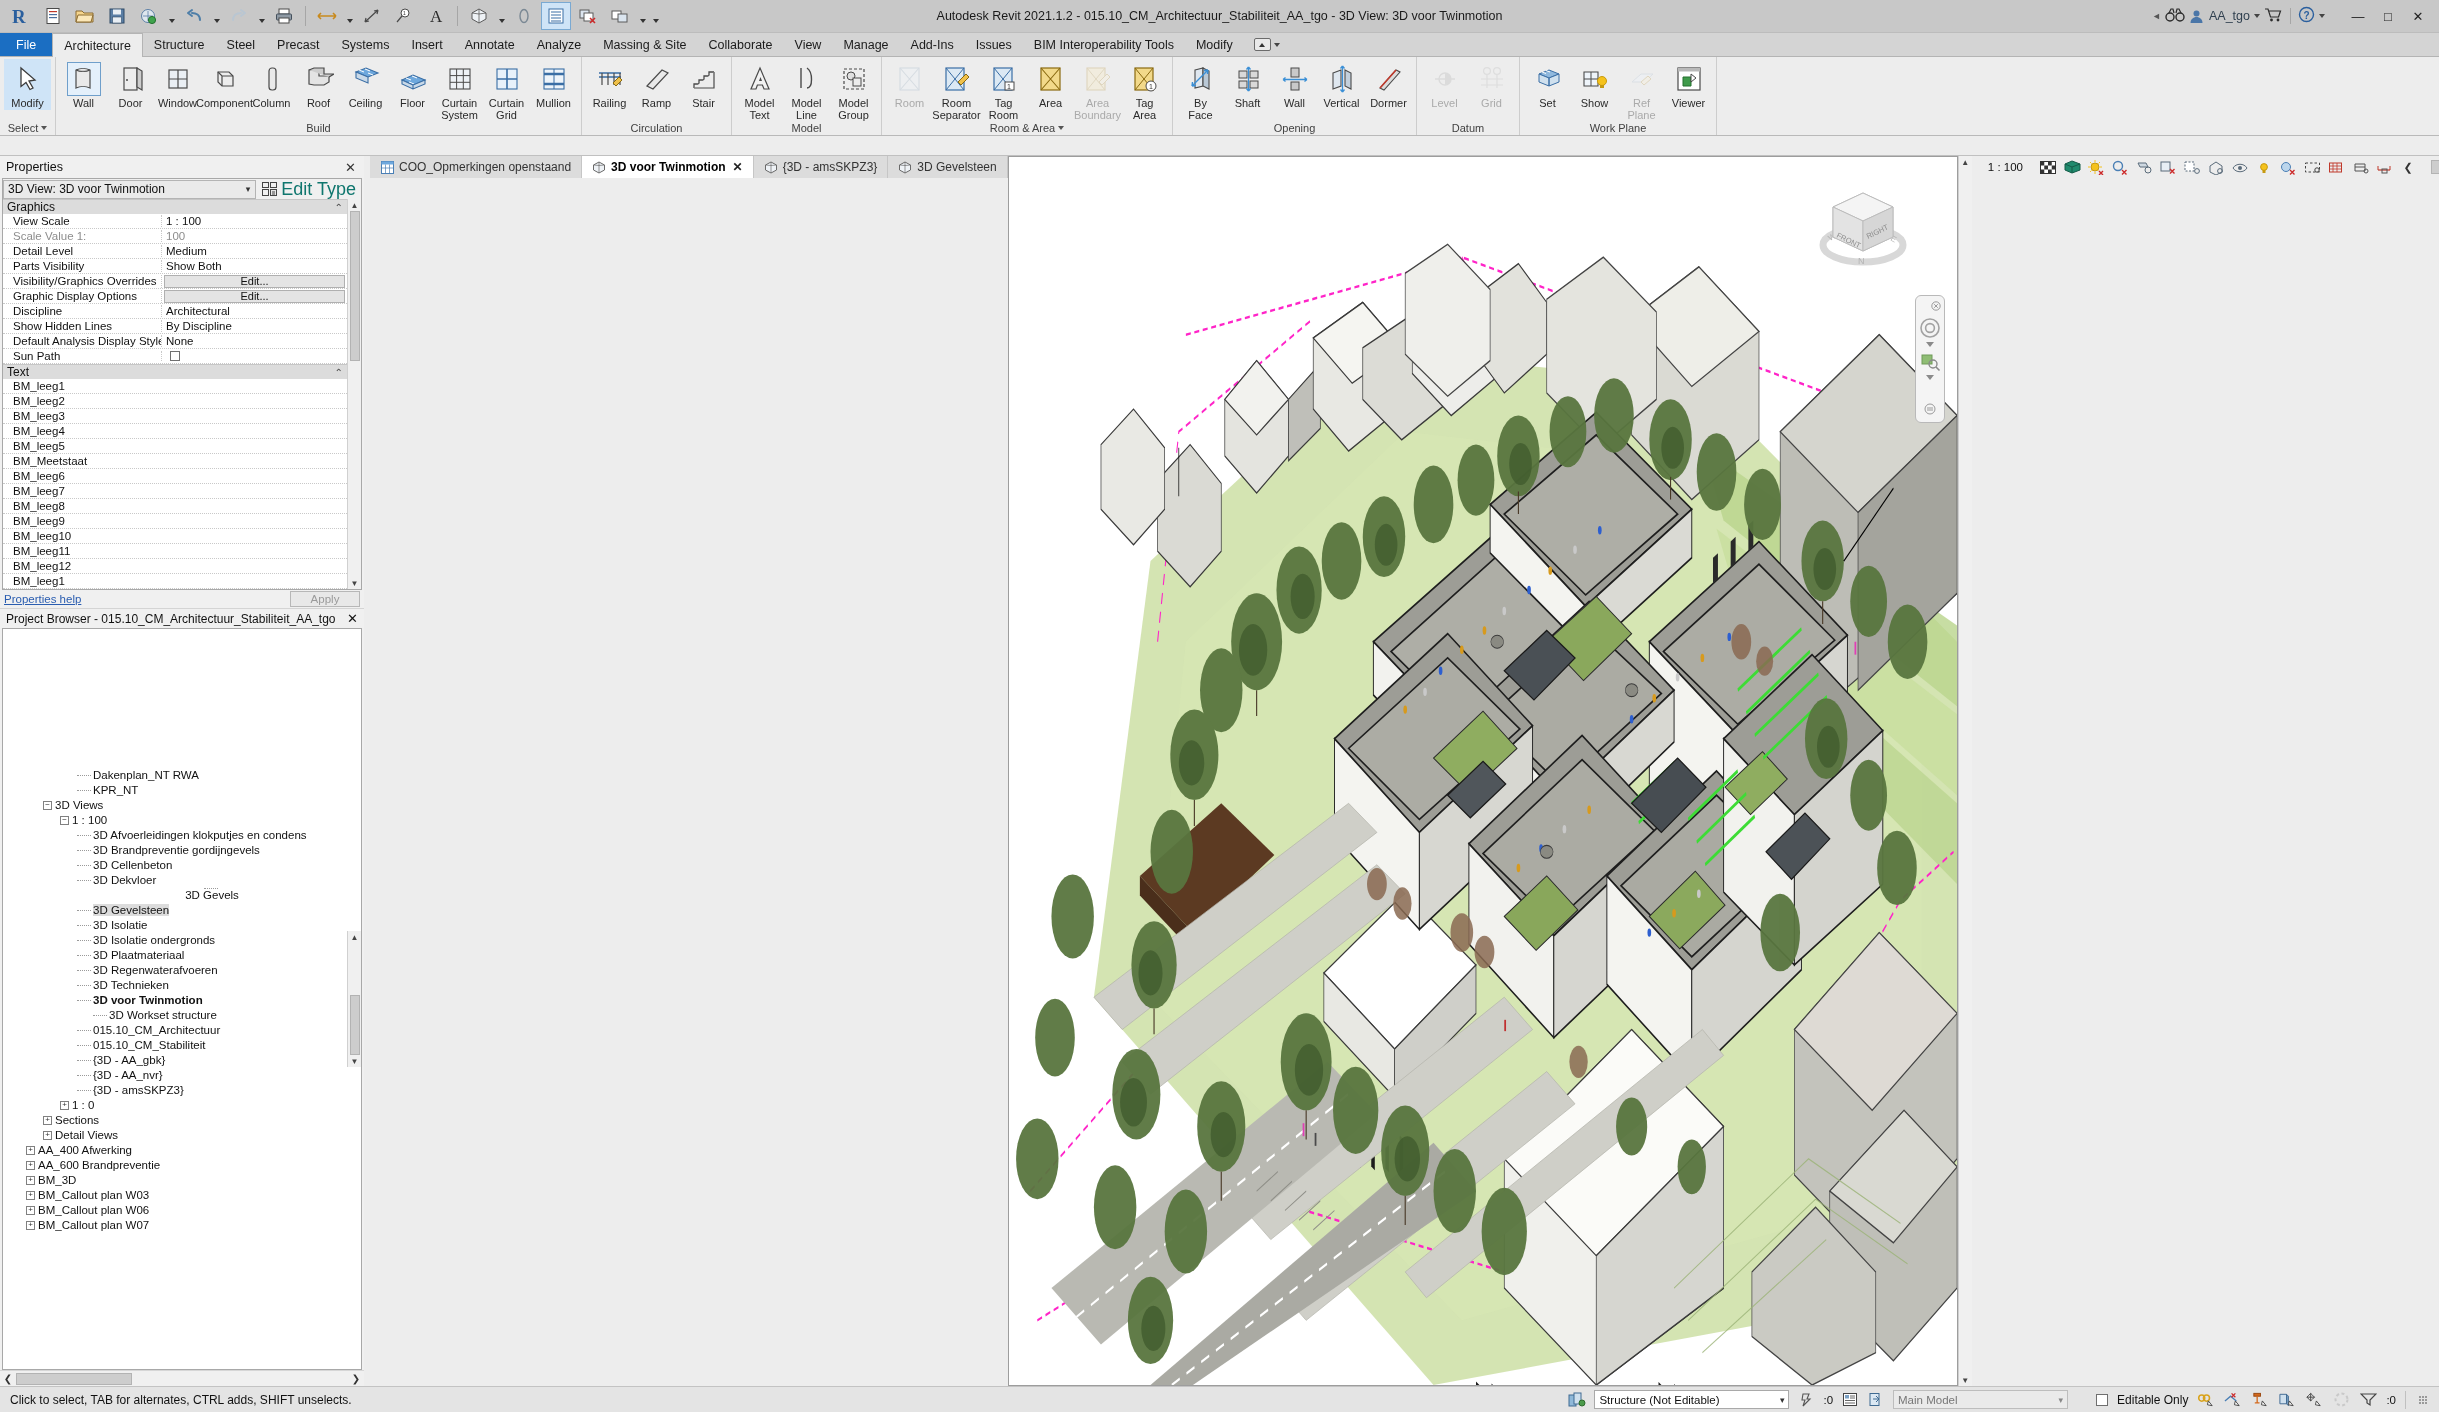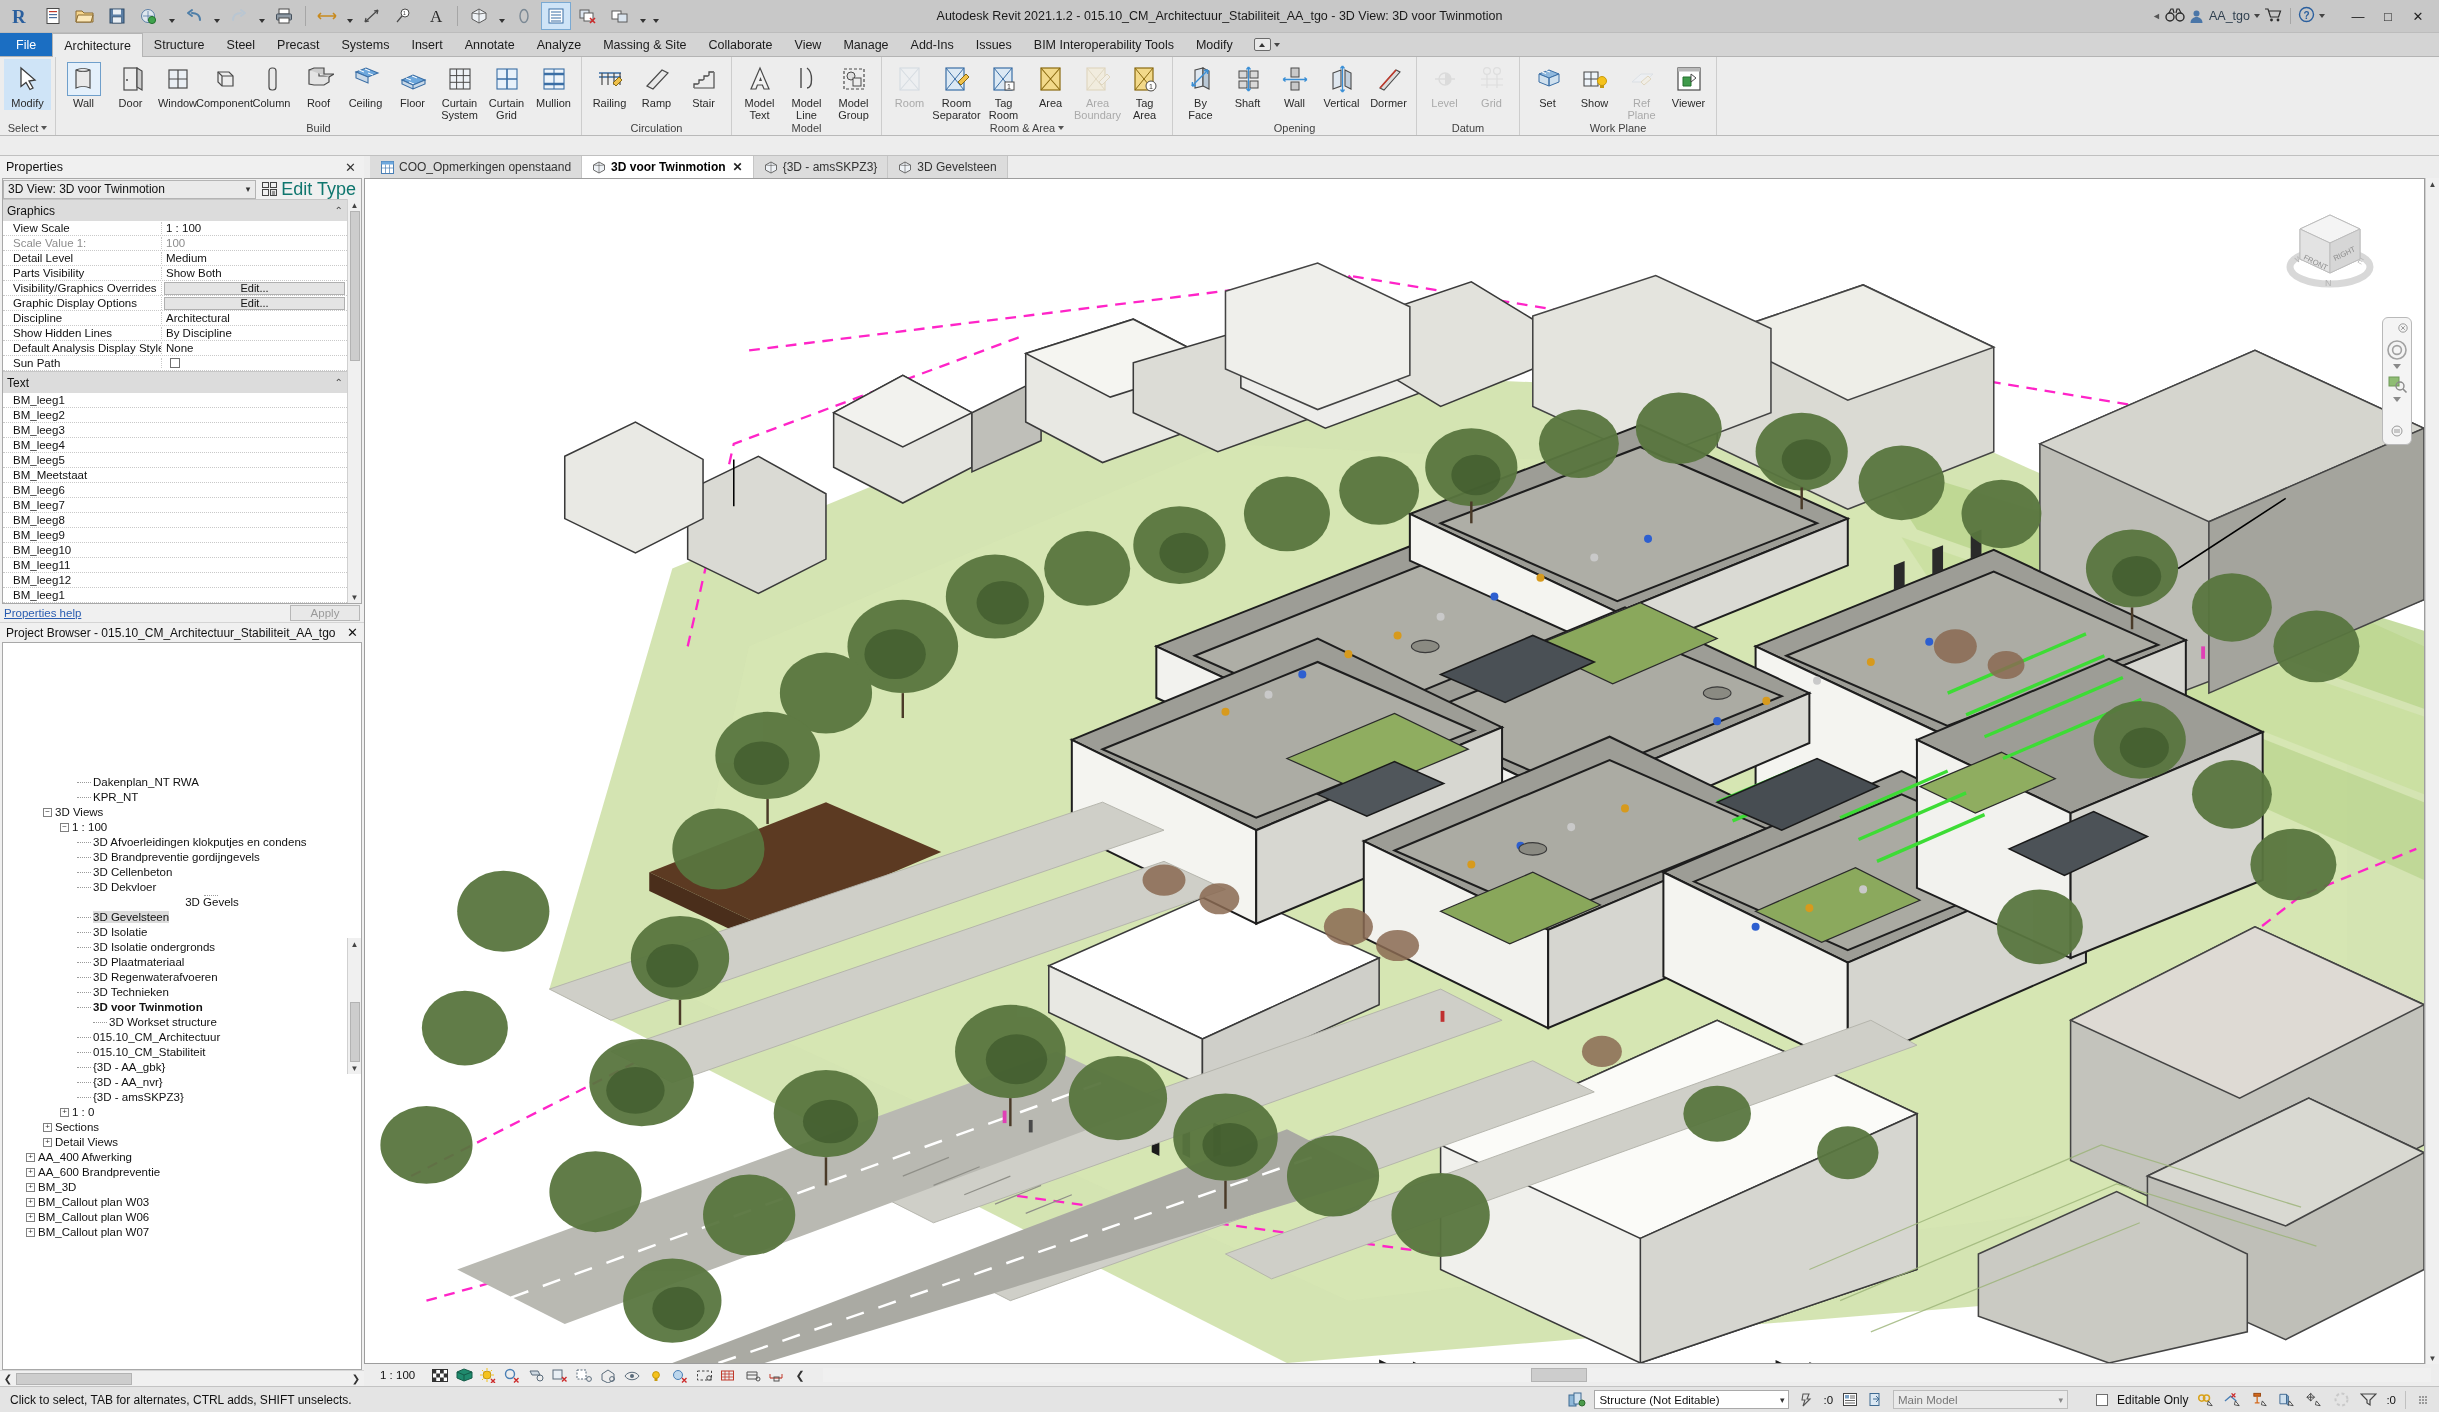--- a/index.html
+++ b/index.html
@@ -97,21 +97,21 @@
   .props-head-caret { margin-left: auto; margin-right: 6px; border-left:4px solid transparent;border-right:4px solid transparent;border-top:5px solid #333; }
   .type-row { display: flex; align-items: center; height: 20px; padding: 0 0 0 0; gap: 3px; background:#f0f0f0; }
   .type-sel {
     flex: 1; height: 19px; background: #eaeaea; border: 1px solid #b4b4b4; display: flex; align-items: center;
     padding-left: 4px; font-size: 12px; color: #111;
   }
   .type-sel .cv { margin-left: auto; margin-right: 5px; font-size: 9px; color:#333; }
   .edit-type { display: flex; align-items: center; gap: 4px; font-size: 18px; padding: 0 5px 0 3px; color:#0f766e; white-space:nowrap;}
 
   .prop-section {
-    background: #dcdcdc; height: 22px; display: flex; align-items: center; padding: 0 4px;
+    background: #dcdcdc; height: 15px; display: flex; align-items: center; padding: 0 4px;
     font-size: 12px; color: #111; border-top:1px solid #c6c6c6;
   }
   .prop-section .chev { margin-left:auto; font-size:10px; color:#444; }
   .prop-rows { background: #fff; }
   .prow { display: flex; height: 15px; align-items: center; font-size: 11.5px; border-bottom: 1px dotted #c9c9c9; }
   .prow .k { width: 158px; padding-left: 10px; color: #111; white-space: nowrap; overflow:hidden; }
   .prow .v { flex: 1; padding-left: 4px; color: #111; border-left: 1px dotted #c9c9c9; white-space:nowrap; overflow:hidden;}
   .prow.dim .k, .prow.dim .v { color: #8d8d8d; }
   .prow .vbtn { margin: 0 2px; flex:1; height:13px; background:#e4e4e4; border:1px solid #b0b0b0; font-size:11px; text-align:center; line-height:11px; color:#111;}
   .prow .chk { width:10px;height:10px;border:1px solid #707070;background:#fff;margin-left:4px; }
@@ -133,21 +133,21 @@
           font-size:8px;line-height:8px;color:#333;margin-right:3px; flex:none;}
   .tdash { width:14px; height:1px; border-top:1px dotted #9a9a9a; margin-right:2px; flex:none;}
   .tnode.bold { font-weight: bold; }
   .tnode.hl .tlabel { background:#dcdcdc; }
   .pb-hscroll { height: 16px; background:#f0f0f0; display:flex; align-items:center; border-top:1px solid #d6d6d6; }
   .hs-arrow { width:16px; text-align:center; font-size:10px; color:#333; }
   .hs-track { flex:1; height:12px; background:#f0f0f0; position:relative; }
   .hs-thumb { position:absolute; left:0; top:0; height:12px; width:116px; background:#cdcdcd; border:1px solid #b3b3b3; }
 
   
-  .canvascol { flex: 1; display: flex; flex-direction: column; min-width: 0; background:#ededed; }
+  .canvascol { flex: 1; display: flex; flex-direction: row; min-width: 0; background:#ededed; }
   .viewtabs { height: 22px; background: #ededed; display:flex; align-items:stretch; padding-left: 6px; gap:0; flex:none;}
   .vtab { display:flex; align-items:center; gap:5px; padding:0 10px; font-size:12px; color:#333; background:#dcdcdc; border-right:1px solid #c6c6c6;}
   .vtab.active { background:#fff; color:#000; font-weight:bold; }
   .vtab .vclose { font-size:12px; font-weight:bold; color:#222; margin-left:2px;}
   .vtab .vico { width:14px;height:14px;display:flex;align-items:center;justify-content:center;}
 
   .canvaswrap { flex:1; position:relative; min-height:0; display:flex; }
   .canvas { flex:1; position:relative; overflow:hidden; background:#ffffff; border:1px solid #9d9d9d; }
   .canvas-scroll-v { width:14px; background:#f0f0f0; border-left:1px solid #cfcfcf; display:flex; flex-direction:column; align-items:center;}
   .viewbar { height:22px; background:#ededed; display:flex; align-items:center; gap:6px; padding-left:16px; flex:none;}

